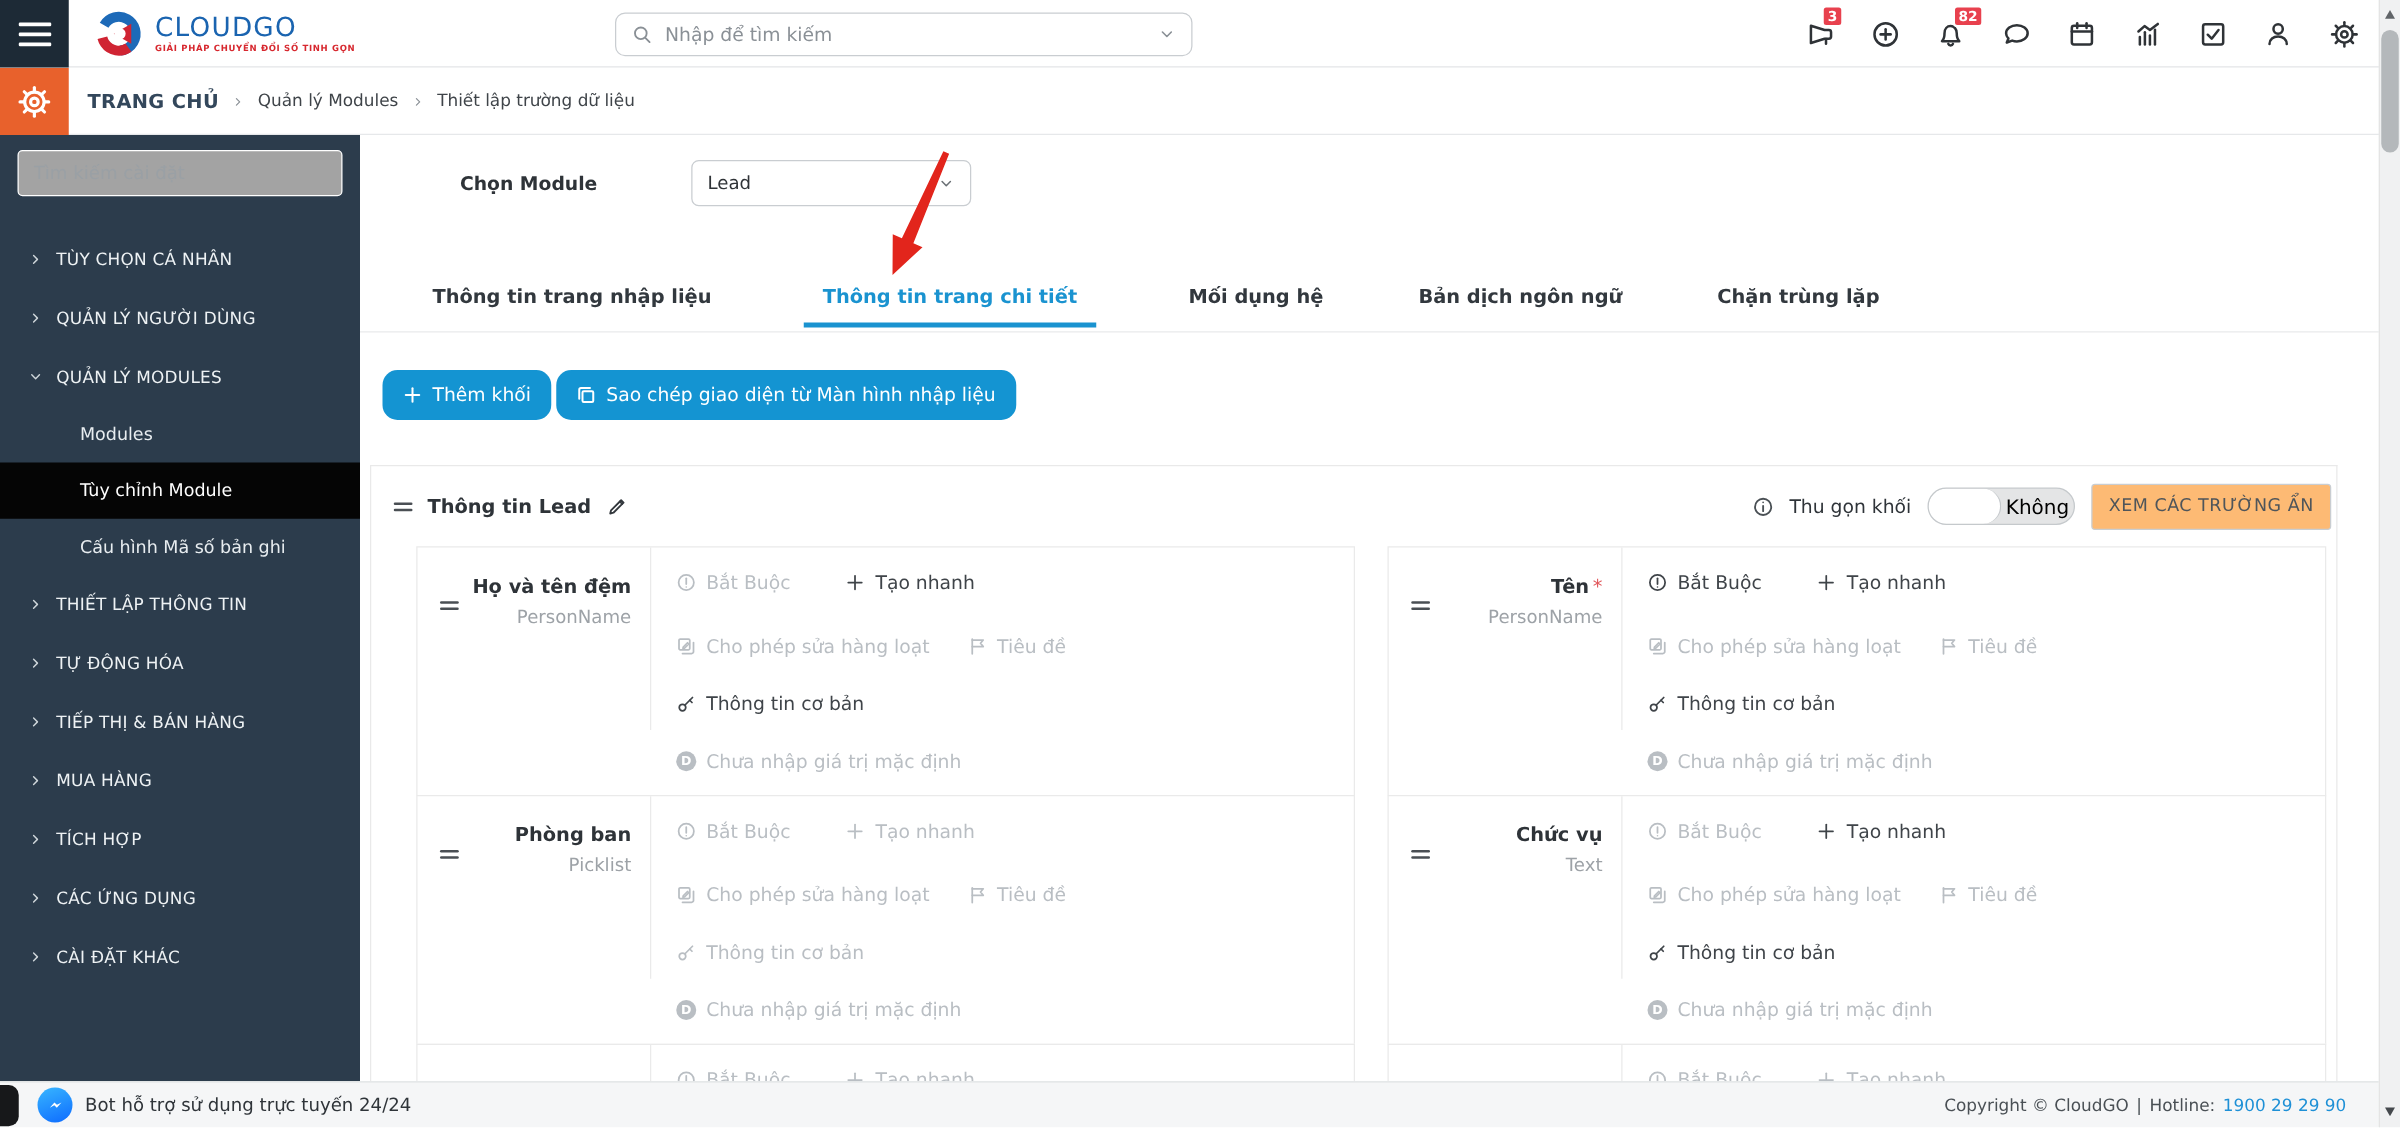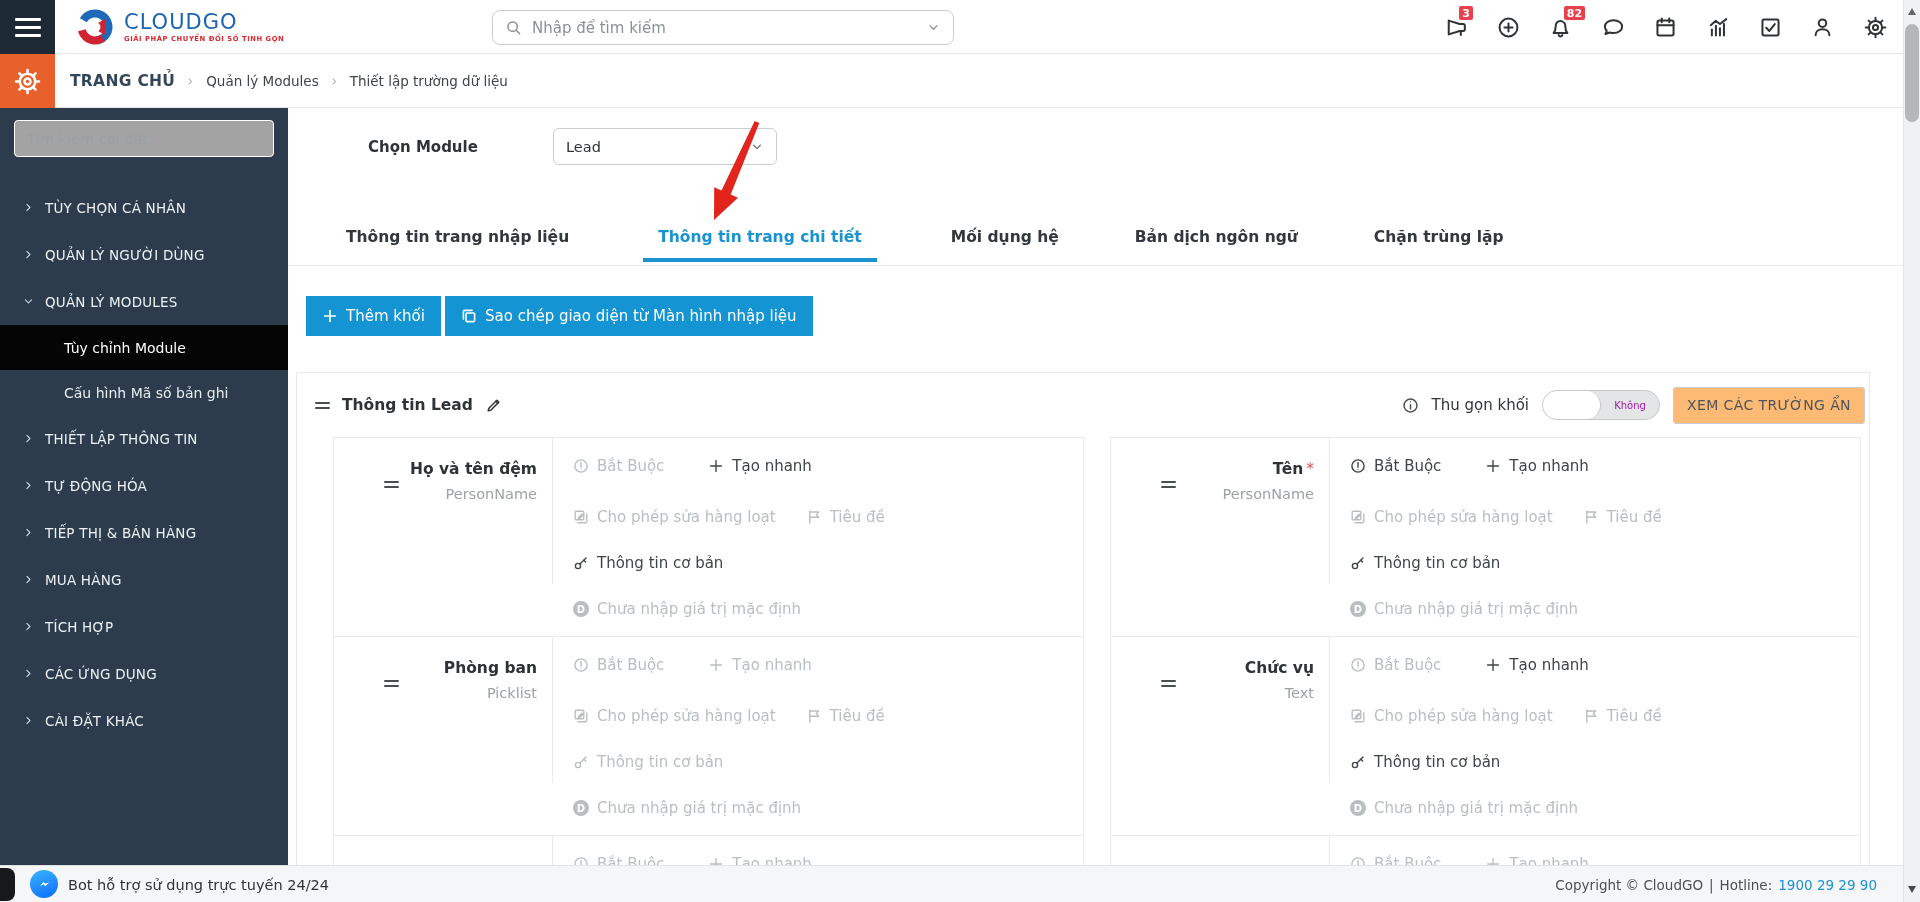--- a/index.html
+++ b/index.html
@@ -46,46 +46,46 @@
 
   
   #main { position:absolute; left:288px; top:108px; width:1615px; height:757px; background:#fff; z-index:5; }
   #module-label { position:absolute; left:80px; top:30px; font-size:15px; font-weight:bold; color:#2e3338; }
   #module-select { position:absolute; left:265px; top:20px; width:224px; height:37px; border:1px solid #c9cdd1; border-radius:6px; display:flex; align-items:center; justify-content:space-between; padding:0 12px; font-size:14.5px; color:#2f3337; cursor:pointer; background:#fff; }
   #module-select svg { width:14px; height:14px; color:#6a7075; }
   #tabs { position:absolute; left:56px; top:112px; height:46px; display:flex; gap:72px; align-items:flex-start; }
   .tab { font-size:15.5px; font-weight:600; color:#32383e; padding:8px 2px 14px; cursor:pointer; white-space:nowrap; }
   .tab.active { color:#1a93d0; padding:8px 15px 12px; border-bottom:4px solid #1a93d0; }
   #tabs-hairline { position:absolute; left:0; top:157px; width:1615px; height:1px; background:#e9eaeb; }
-  .btn-blue { position:absolute; top:188px; height:40px; background:#1494d2; color:#fff; border:none; border-radius:0; font-size:15px; font-family:inherit; display:flex; align-items:center; gap:8px; padding:0 16px; cursor:pointer; }
+  .btn-blue { position:absolute; top:188px; height:40px; background:#1494d2; color:#fff; border:none; border-radius:12px; font-size:15px; font-family:inherit; display:flex; align-items:center; gap:8px; padding:0 16px; cursor:pointer; }
   .btn-blue svg { width:16px; height:16px; stroke-width:1.6; }
   #btn-add { left:18px; }
   #btn-copy { left:157px; }
 
   
   #panel { position:absolute; left:8px; top:264px; width:1574px; height:493px; border:1px solid #e9e9e9; border-bottom:none; overflow:hidden; background:#fff; }
   #panel-header { position:relative; height:64px; }
   .dragbars { width:15px; cursor:grab; }
   .dragbars div { height:2px; background:#4a4f54; border-radius:1px; margin:3px 0; }
   #panel-title-row { position:absolute; left:18px; top:0; height:64px; display:flex; align-items:center; gap:12px; }
   #panel-title { font-size:15.5px; font-weight:bold; color:#2e3338; }
   #panel-title-row .pencil { color:#33383d; cursor:pointer; }
   #panel-title-row .pencil svg { width:17px; height:17px; }
   #panel-tools { position:absolute; right:4px; top:0; height:64px; display:flex; align-items:center; gap:13px; }
   #panel-tools .info { color:#4a5055; } #panel-tools .info svg { width:17px; height:17px; }
   #collapse-label { font-size:15px; color:#2f3439; }
   #toggle { width:118px; height:30px; border:1px solid #c5c9cc; border-radius:15px; background:#e4e5e6; display:flex; align-items:center; cursor:pointer; overflow:hidden; }
   #toggle .knob { width:58px; height:28px; background:#fff; border-right:1px solid #c5c9cc; border-radius:14px; flex:none; }
-  #toggle .tlabel { flex:1; text-align:center; font-size:10px; color:#a21caf; }
+  #toggle .tlabel { flex:1; text-align:center; font-size:16px; color:#000000; }
   #btn-hidden { height:37px; background:#fdba74; border:1px solid #c9cdd1; border-radius:3px; font-size:14px; color:#4f555a; letter-spacing:0.4px; padding:0 13px; font-family:inherit; cursor:pointer; }
 
   
   #cards { position:absolute; left:36px; right:8px; top:64px; display:flex; gap:26px; }
   .fcol { flex:1; display:flex; flex-direction:column; }
-  .fcard { height:200px; border:1px solid #eaeaea; display:flex; background:#fff; position:relative;padding-left:32px; }
+  .fcard { height:200px; border:1px solid #eaeaea; display:flex; background:#fff; position:relative; }
   .fcard + .fcard { margin-top:-1px; }
   .card-left { width:187px; position:relative; text-align:right; padding:22px 16px 0 0; flex:none; }
   .card-left::after { content:''; position:absolute; right:0; top:0; height:146px; width:1px; background:#eaeaea; }
   .card-left .dragbars { position:absolute; left:18px; top:40px; }
   .fname { font-size:15.5px; font-weight:bold; color:#2e3338; }
   .fname .ast { color:#e0565a; margin-left:3px; font-weight:normal; }
   .ftype { font-size:14.5px; color:#9da2a7; margin-top:8px; }
   .card-right { flex:1; padding:14px 0 0 20px; }
   .orow { display:flex; align-items:center; height:28px; gap:44px; }
   .orow.g2 { gap:30px; }
@@ -271,20 +271,23 @@
           <polyline points="6,4.2 9.8,8 6,11.8"></polyline>
         </svg>
         <span>QUẢN LÝ NGƯỜI DÙNG</span>
       </div>
       <div class="side-item">
         <svg class="ic" viewBox="0 0 16 16" style="width:13px;height:13px">
           <polyline points="4.2,6 8,9.8 11.8,6"></polyline>
         </svg>
         <span>QUẢN LÝ MODULES</span>
       </div>
+      <div class="side-sub">
+        <span>Modules</span>
+      </div>
       <div class="side-sub active">
         <span>Tùy chỉnh Module</span>
       </div>
       <div class="side-sub">
         <span>Cấu hình Mã số bản ghi</span>
       </div>
       <div class="side-item">
         <svg class="ic" viewBox="0 0 16 16" style="width:13px;height:13px">
           <polyline points="6,4.2 9.8,8 6,11.8"></polyline>
         </svg>

